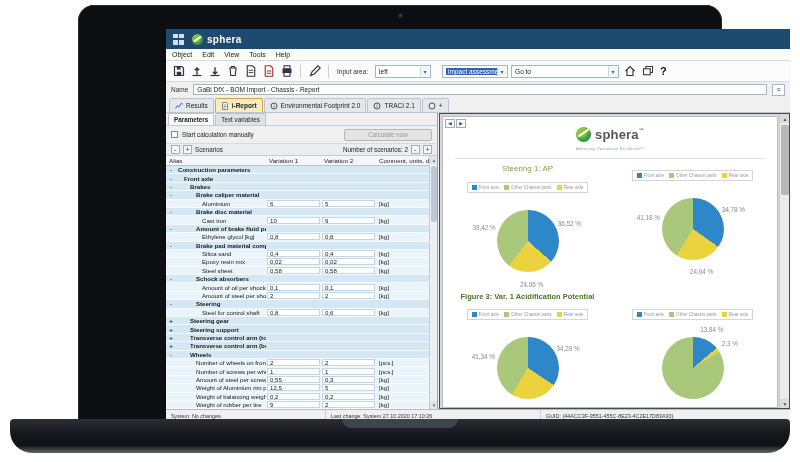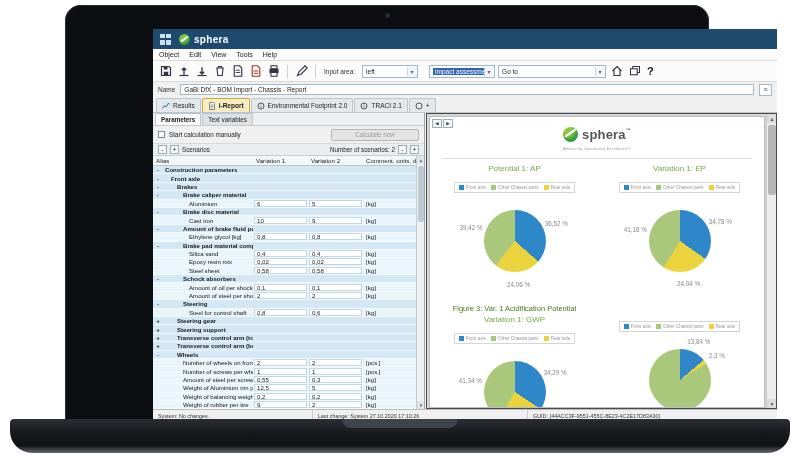--- a/index.html
+++ b/index.html
@@ -1,20 +1,20 @@
 <!DOCTYPE html>
 <html><head>
 <meta charset="utf-8">
 <style>
   * { margin:0; padding:0; box-sizing:border-box; }
   html,body { width:800px; height:462px; background:#fff; font-family:"Liberation Sans",sans-serif; overflow:hidden; }
   body { position:relative; }
 
   
-  .bezel { position:absolute; left:65px; top:5px; width:644px; height:415px;
+  .bezel { position:absolute; left:78px; top:5px; width:644px; height:415px;
            background:#0c0e12; border-radius:16px 16px 0 0; box-shadow:0 0 0 1px #2a2d33 inset; }
   .webcam { position:absolute; left:50%; top:8px; width:5px; height:5px; margin-left:-2px;
             border-radius:50%; background:#2c3a4a; box-shadow:0 0 2px #000 inset; }
   .base { position:absolute; left:10px; top:419px; width:780px; height:34px;
           background:linear-gradient(#2b2e34 0%, #15171b 45%, #101216 78%, #63686f 100%);
           border-radius:4px 4px 22px 22px; }
   .base-notch { position:absolute; left:50%; top:0; width:116px; height:9px; margin-left:-58px;
                 background:#3f434b; border-radius:0 0 9px 9px; }
   .screen { position:absolute; left:88px; top:24px; width:624px; height:392px; background:#f0f0f0; overflow:hidden; }
 
@@ -124,21 +124,21 @@
 
   .charts { display:flex; flex-wrap:wrap; padding:0 2px; }
   .chart-block { width:50%; text-align:center; padding-top:2px; }
   .chart-title { font-size:8px; color:#78a844; margin-bottom:3px; }
   .legend { display:inline-flex; gap:5px; border:1px solid #d5d5d5; padding:2px 4px; align-items:center; }
   .litem { display:inline-flex; align-items:center; gap:2px; font-size:4.6px; color:#999; }
   .sw { width:5px; height:5px; display:inline-block; }
   .pie-wrap { position:relative; width:150px; height:93px; margin:1px auto 0 auto; }
   .pie { position:absolute; left:44px; top:15px; width:62px; height:62px; border-radius:50%; }
   .plabel { position:absolute; font-size:6.3px; color:#8a8a8a; transform:translate(-50%,-50%); white-space:nowrap; }
-  .caption { font-size:7.5px; font-weight:normal; color:#4a761f; margin-top:16px; }
+  .caption { font-size:7.5px; font-weight:bold; color:#4a761f; margin-top:4px; }
 
   
   .statusbar { position:absolute; left:0; top:380px; width:100%; height:12px; background:#f0f0f0;
                border-top:1px solid #b5bcc2; display:flex; align-items:center; font-size:5.4px; color:#333; }
   .statusbar > div { border-right:1px solid #c8ced3; height:100%; display:flex; align-items:center; padding:0 5px; white-space:nowrap; overflow:hidden;}
   .st-l { width:160px; } .st-c { width:215px; } .st-r { flex:1; border-right:none !important; }
 </style>
 </head>
 <body>
 
@@ -597,21 +597,21 @@
           <div class="logo-block">
             <span class="logo-line">
               <span class="sphere-lg"></span>
               <span class="logo-text"><span>sphera</span><span class="logo-tm">™</span></span>
             </span>
             <div class="tagline">Advancing Operational Excellence™</div>
           </div>
           <div class="divider"></div>
           <div class="charts">
   <div class="chart-block">
-    <div class="chart-title">Potential 1: AP</div>
+    <div class="chart-title">Steering 1: AP</div>
     <div><span class="legend">
                     <span class="litem">
                       <span class="sw" style="background: rgb(45, 135, 201);"></span>
                       <span>Front axle</span>
                     </span>
                     <span class="litem">
                       <span class="sw" style="background: rgb(169, 200, 123);"></span>
                       <span>Other Chassis parts</span>
                     </span>
                     <span class="litem">
@@ -622,21 +622,20 @@
     <div class="pie-wrap">
       <div class="pie" style="background: conic-gradient(rgb(45, 135, 201) 0deg, rgb(45, 135, 201) 36.52%, rgb(234, 211, 60) 36.52%, rgb(234, 211, 60) 60.58%, rgb(169, 200, 123) 60.58%, rgb(169, 200, 123) 100%);"></div>
     <span class="plabel" style="left: 116.936px; top: 28.3295px;">36,52 %</span>
                   <span class="plabel" style="left: 79.1851px; top: 88.8217px;">24,06 %</span>
                   <span class="plabel" style="left: 31.5177px; top: 31.9694px;">39,42 %</span>
                 </div>
     <div class="caption">Figure 3: Var. 1 Acidification Potential</div>
   </div>
 
   <div class="chart-block">
-    <div class="chart-title">Variation 1: EP</div>
     <div><span class="legend">
                     <span class="litem">
                       <span class="sw" style="background: rgb(45, 135, 201);"></span>
                       <span>Front axle</span>
                     </span>
                     <span class="litem">
                       <span class="sw" style="background: rgb(169, 200, 123);"></span>
                       <span>Other Chassis parts</span>
                     </span>
                     <span class="litem">
@@ -646,21 +645,20 @@
                   </span></div>
     <div class="pie-wrap">
       <div class="pie" style="background: conic-gradient(rgb(45, 135, 201) 0deg, rgb(45, 135, 201) 34.78%, rgb(234, 211, 60) 34.78%, rgb(234, 211, 60) 58.82%, rgb(169, 200, 123) 58.82%, rgb(169, 200, 123) 100%);"></div>
     <span class="plabel" style="left: 115.841px; top: 26.2141px;">34,78 %</span>
                   <span class="plabel" style="left: 84.1867px; top: 88.1338px;">24,04 %</span>
                   <span class="plabel" style="left: 30.7546px; top: 34.2371px;">41,18 %</span>
                 </div>
   </div>
 
   <div class="chart-block">
-    <div class="chart-title">Variation 1: GWP</div>
     <div><span class="legend">
                     <span class="litem">
                       <span class="sw" style="background: rgb(45, 135, 201);"></span>
                       <span>Front axle</span>
                     </span>
                     <span class="litem">
                       <span class="sw" style="background: rgb(169, 200, 123);"></span>
                       <span>Other Chassis parts</span>
                     </span>
                     <span class="litem">

